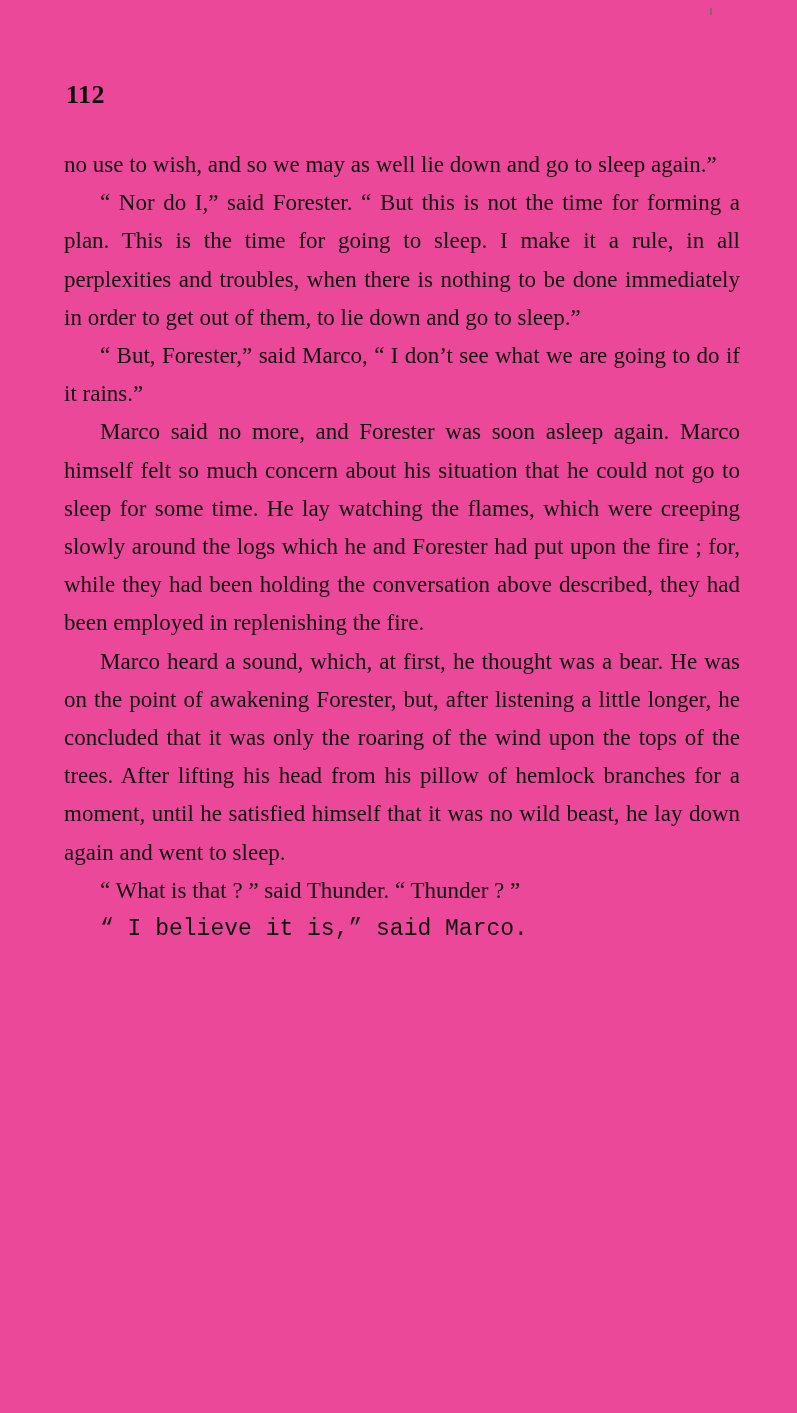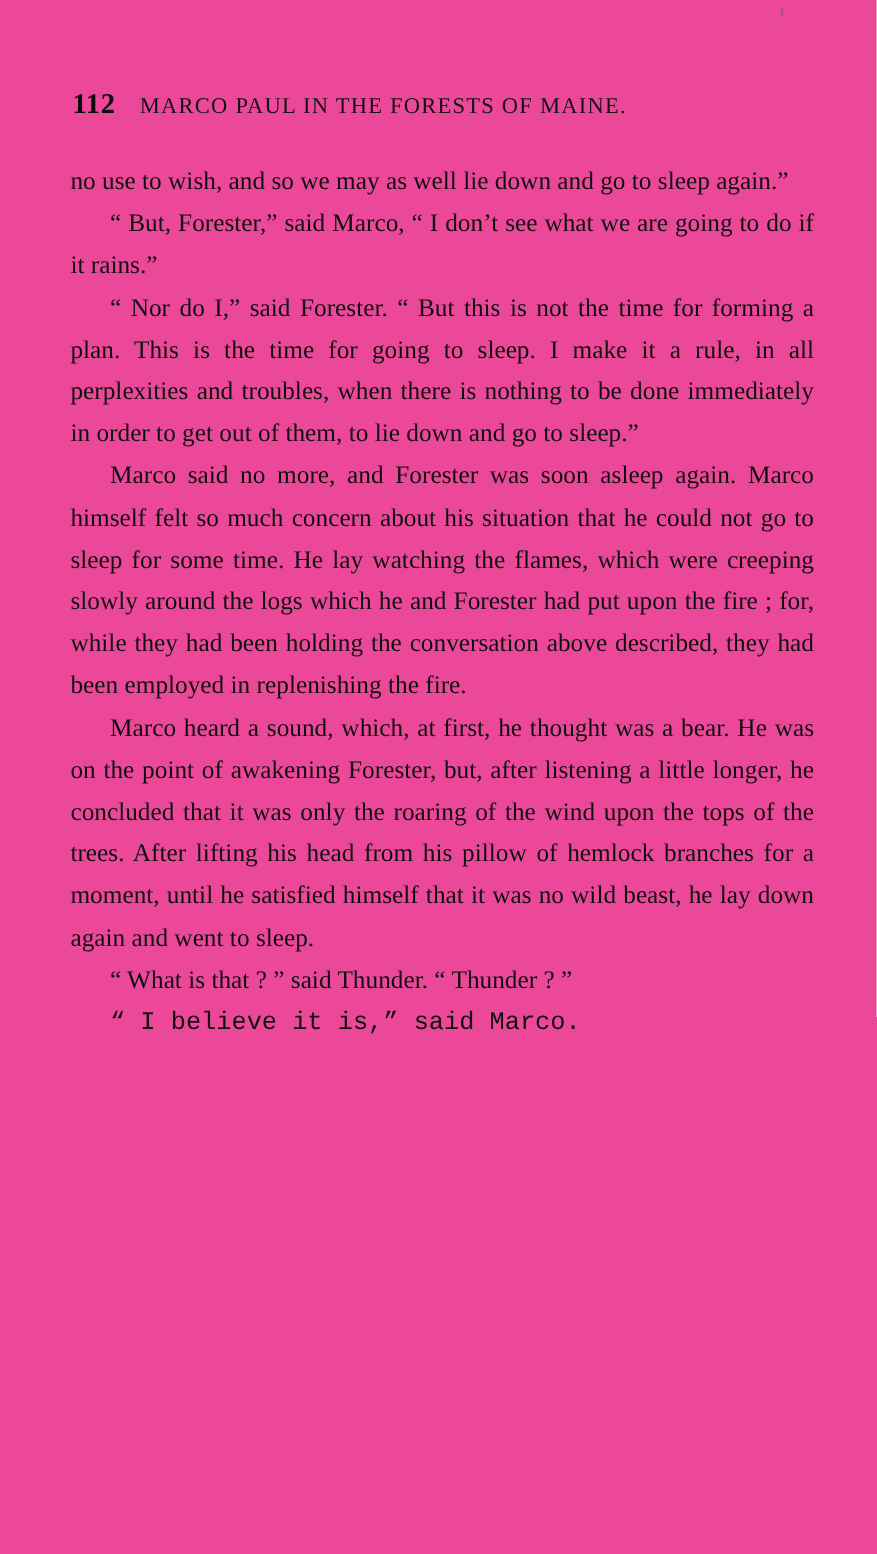--- a/index.html
+++ b/index.html
@@ -85,26 +85,25 @@
 </style>
 </head>
 <body>
 
 <div class="page">
 
   <div class="top-tick"></div>
 
   <div class="header">
     <span class="folio">112</span>
-    <span class="running-head">MARCO PAUL IN THE FORESTS OF MAINE.</span>
   </div>
 
   <div class="body-text">
     <p>no use to wish, and so we may as well lie down and go to sleep again.”</p>
+    <p class="indent">“ Nor do I,” said Forester.  “ But this is not the time for forming a plan.  This is the time for going to sleep.  I make it a rule, in all perplexities and troubles, when there is nothing to be done immediately in order to get out of them, to lie down and go to sleep.”</p>
     <p class="indent">“ But, Forester,” said Marco, “ I don’t see what we are going to do if it rains.”</p>
-    <p class="indent">“ Nor do I,” said Forester.  “ But this is not the time for forming a plan.  This is the time for going to sleep.  I make it a rule, in all perplexities and troubles, when there is nothing to be done immediately in order to get out of them, to lie down and go to sleep.”</p>
     <p class="indent">Marco said no more, and Forester was soon asleep again.  Marco himself felt so much concern about his situation that he could not go to sleep for some time.  He lay watching the flames, which were creeping slowly around the logs which he and Forester had put upon the fire ; for, while they had been holding the conversation above described, they had been employed in replenishing the fire.</p>
     <p class="indent">Marco heard a sound, which, at first, he thought was a bear.  He was on the point of awakening Forester, but, after listening a little longer, he concluded that it was only the roaring of the wind upon the tops of the trees.  After lifting his head from his pillow of hemlock branches for a moment, until he satisfied himself that it was no wild beast, he lay down again and went to sleep.</p>
     <p class="indent nojust">“ What is that ? ” said Thunder.  “ Thunder ? ”</p>
     <p class="indent nojust">“ I believe it is,” said Marco.</p>
   </div>
 
 </div>
 
 </body></html>

